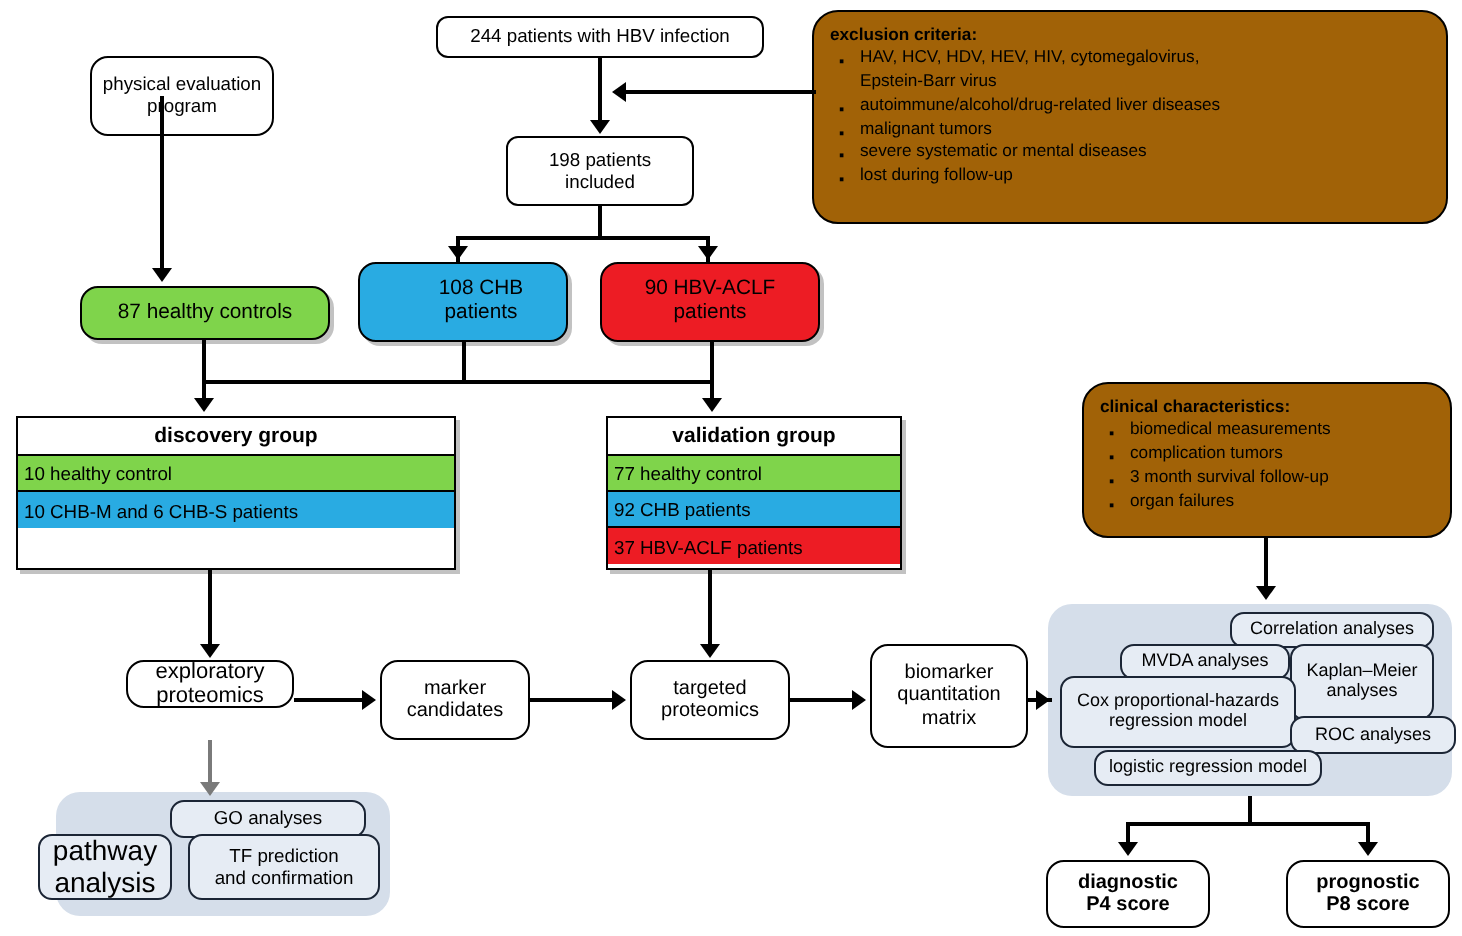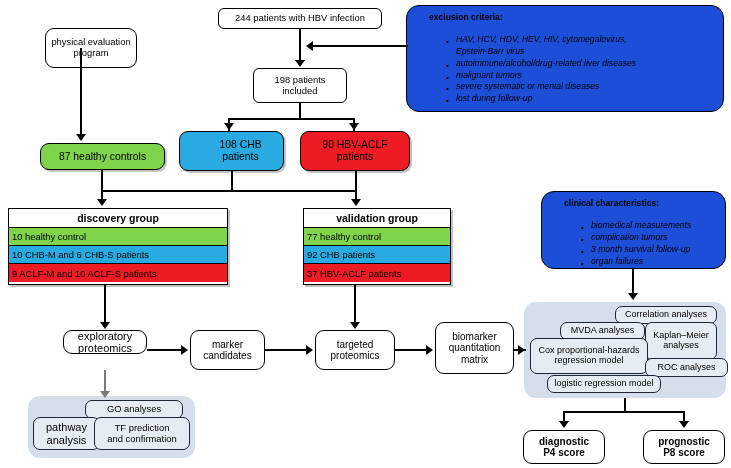--- a/index.html
+++ b/index.html
@@ -12,23 +12,23 @@
   .rounded-sm{border-radius:6px;}
   .shadow{box-shadow:2px 2px 0 rgba(120,120,120,.45);}
   .green{background:#7FD44B;}
   .blue{background:#29ABE2;padding-left:18px;}
   .red{background:#ED1C24;}
   .panel{position:absolute;background:#D5DEEA;border-radius:12px;box-sizing:border-box;}
   .sub{position:absolute;box-sizing:border-box;border:1.6px solid #1b2535;
        background:#E6ECF4;border-radius:7px;display:flex;align-items:center;
        justify-content:center;text-align:center;line-height:1.1;color:#000;}
   .crit{position:absolute;box-sizing:border-box;border:1.8px solid #000;
-        border-radius:13px;background:#1d4ed8;padding:6px 8px 5px 22px;}
+        border-radius:13px;background:#a16207;padding:6px 8px 5px 8px;}
   .crit .hdr{font-weight:bold;font-size:8.6px;margin-bottom:1px;}
-  .crit ul{margin:12px;padding:0;list-style:none;font-style:italic;}
+  .crit ul{margin:0;padding:0;list-style:none;}
   .crit li{font-size:8.6px;line-height:1.38;padding-left:15px;position:relative;}
   .crit li:before{content:"\00B7";position:absolute;left:4px;top:-1px;font-size:13px;font-weight:bold;}
   .ln{position:absolute;background:#000;}
   .vln{width:2.2px;}
   .hln{height:2.2px;}
   .gray{background:#7a7a7a;}
   .arw{position:absolute;width:0;height:0;border-left:5px solid transparent;
        border-right:5px solid transparent;border-top:7px solid #000;}
   .arw-g{border-top-color:#7a7a7a;}
   .arw-r{position:absolute;width:0;height:0;border-top:5px solid transparent;
@@ -79,21 +79,20 @@
   </div>
 
   <div class="node rounded shadow red" style="left:300px;top:131px;width:110px;height:40px;font-size:10.4px;">
     <span>90 HBV-ACLF<br>patients</span>
   </div>
 
   <div class="grp shadow" style="left:8px;top:208px;width:220px;height:77px;">
     <div class="row title">discovery group</div>
     <div class="row lft green">10 healthy  control</div>
     <div class="row lft blue">10 CHB-M and 6 CHB-S patients</div>
-    <div class="row lft red">9 ACLF-M and 10 ACLF-S patients</div>
   </div>
 
   <div class="grp shadow" style="left:303px;top:208px;width:148px;height:77px;">
     <div class="row title">validation group</div>
     <div class="row lft green">77 healthy  control</div>
     <div class="row lft blue">92 CHB patients</div>
     <div class="row lft red">37 HBV-ACLF patients</div>
   </div>
 
   <div class="crit" style="left:541px;top:191px;width:185px;height:78px;">
@@ -119,21 +118,21 @@
   </div>
 
   <div class="node rounded" style="left:435px;top:322px;width:79px;height:52px;font-size:10px;">
     <span>biomarker<br>quantitation<br>matrix</span>
   </div>
 
   <div class="panel" style="left:28px;top:396px;width:167px;height:62px;"></div>
   <div class="sub" style="left:85px;top:400px;width:98px;height:19px;font-size:9.4px;">
     <span>GO analyses</span>
   </div>
-  <div class="sub" style="left:33px;top:417px;width:67px;height:33px;font-size:11px;">
+  <div class="sub" style="left:19px;top:417px;width:67px;height:33px;font-size:14px;">
     <span>pathway<br>analysis</span>
   </div>
   <div class="sub" style="left:94px;top:417px;width:96px;height:33px;font-size:9.4px;">
     <span>TF prediction<br>and confirmation</span>
   </div>
 
   <div class="panel" style="left:524px;top:302px;width:202px;height:96px;"></div>
   <div class="sub" style="left:615px;top:306px;width:102px;height:18px;font-size:9px;">
     <span>Correlation analyses</span>
   </div>

